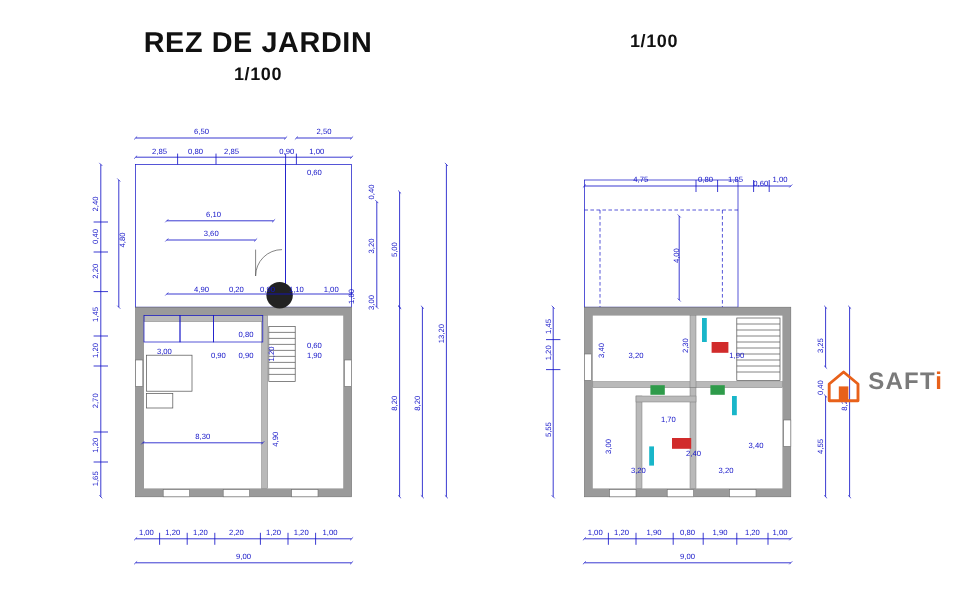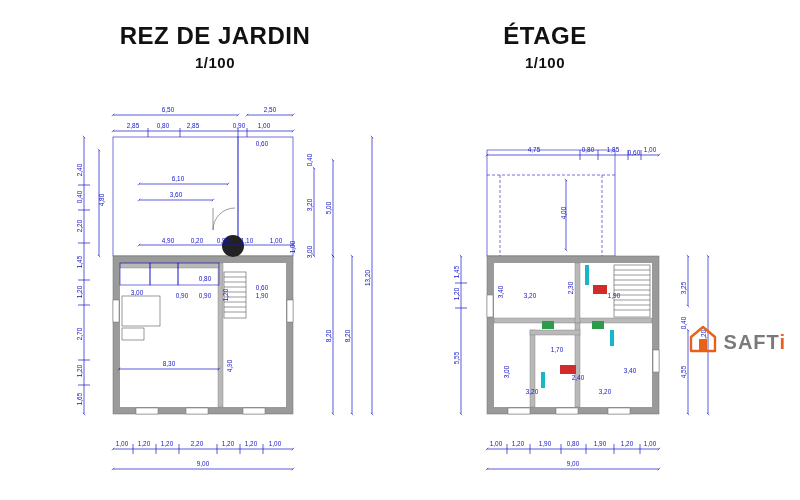--- a/index.html
+++ b/index.html
@@ -18,42 +18,41 @@
     text-align:center;
     letter-spacing:0.5px;
     white-space:nowrap;
   }
   .title .l1{font-size:24px;line-height:28px;}
   .title .l2{font-size:15px;line-height:25px;}
 
   svg.plan{position:absolute;left:0;top:0;width:800px;height:500px;}
 
   .logo{
-    position:absolute;right:14px;bottom:10px;
-    display:flex;align-items:flex-end;gap:6px;
+    position:absolute;right:14px;bottom:27px;
+    display:flex;align-items:flex-start;gap:6px;
   }
   .logo .mark{width:30px;height:30px;position:relative;}
   .logo .word{
     font-family:"Liberation Sans",sans-serif;
     font-weight:bold;font-size:20px;color:#7a7a7a;letter-spacing:1px;
   }
   .logo .word .dot{color:#e8611a;}
 </style>
 </head>
 <body>
 
 <div class="stage">
 
   <div class="title" style="left:90px;top:22px;width:250px;">
     <div class="l1">REZ DE JARDIN</div>
     <div class="l2">1/100</div>
   </div>
 
   <div class="title" style="left:430px;top:22px;width:230px;">
-    <div class="l1">ÉTAGE</div>
     <div class="l2">1/100</div>
   </div>
 
   <svg class="plan" viewBox="0 0 800 500">
     <defs>
       <style>
         .dim{stroke:#1414c8;stroke-width:0.7;fill:none;}
         .dimtxt{fill:#1414c8;font-family:"Liberation Sans",sans-serif;font-size:6.4px;}
         .dimtxtv{fill:#1414c8;font-family:"Liberation Sans",sans-serif;font-size:6.4px;}
         .wall{fill:#9a9a9a;stroke:#6e6e6e;stroke-width:0.5;}

